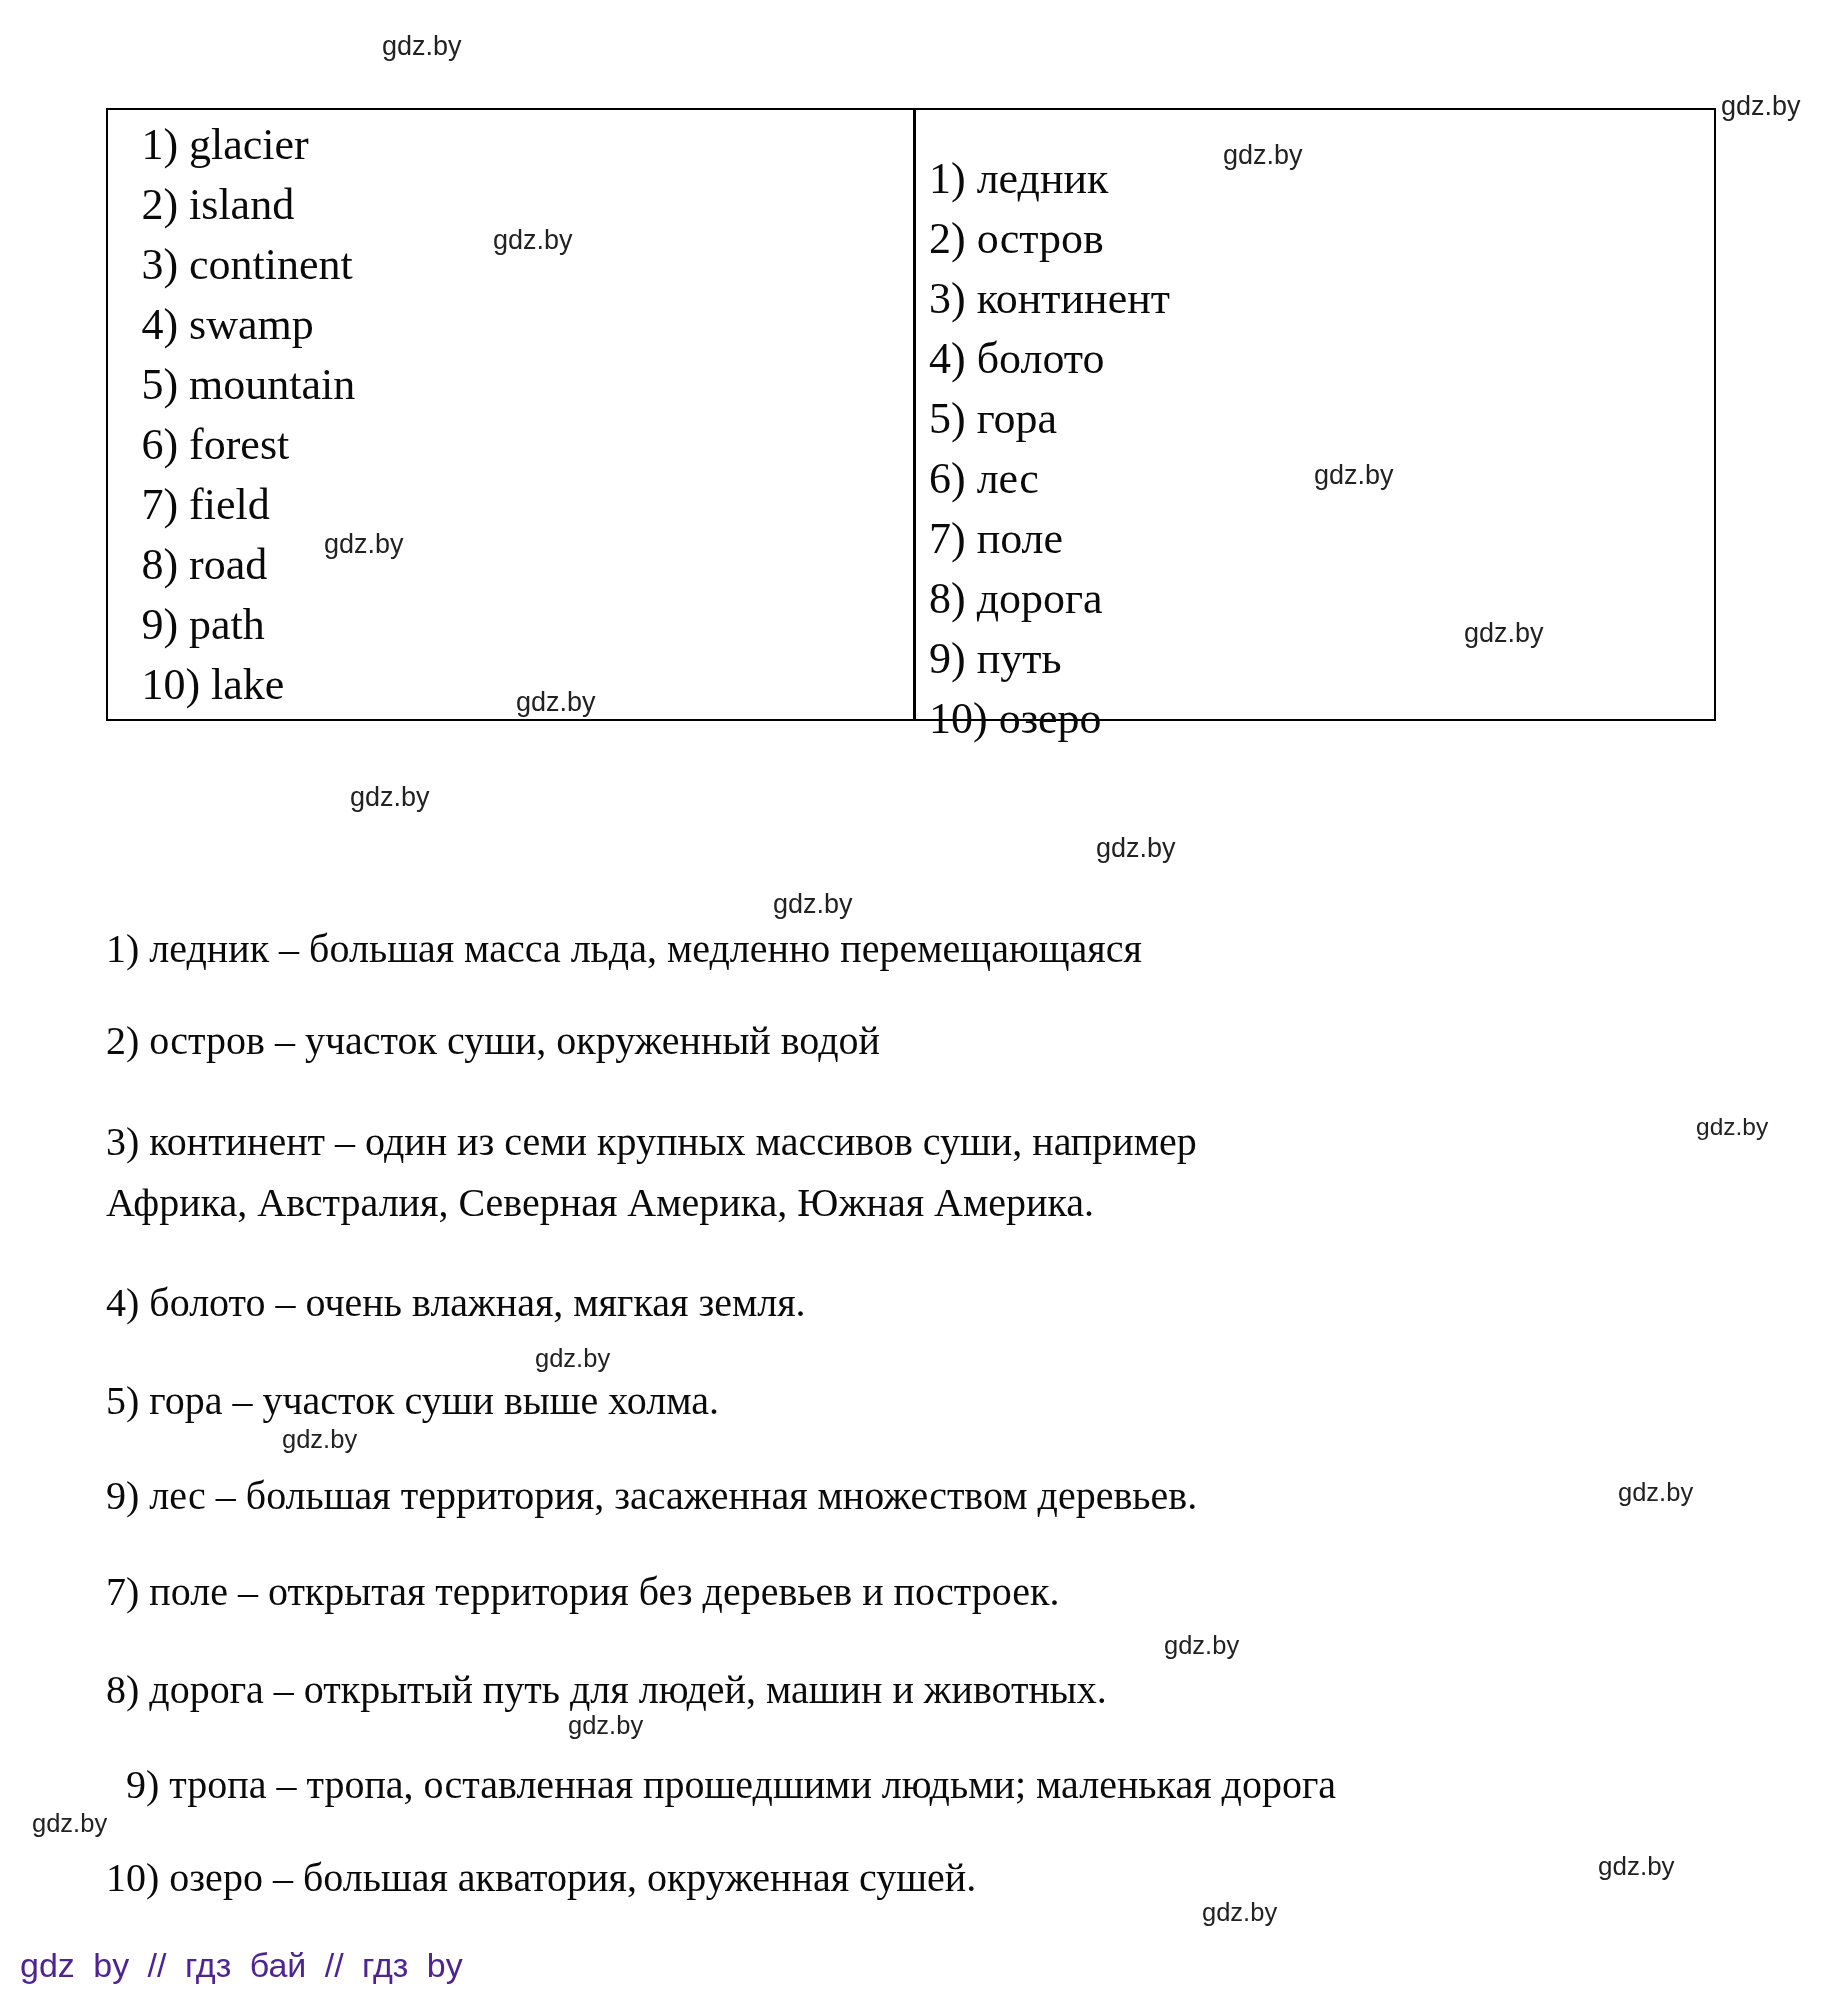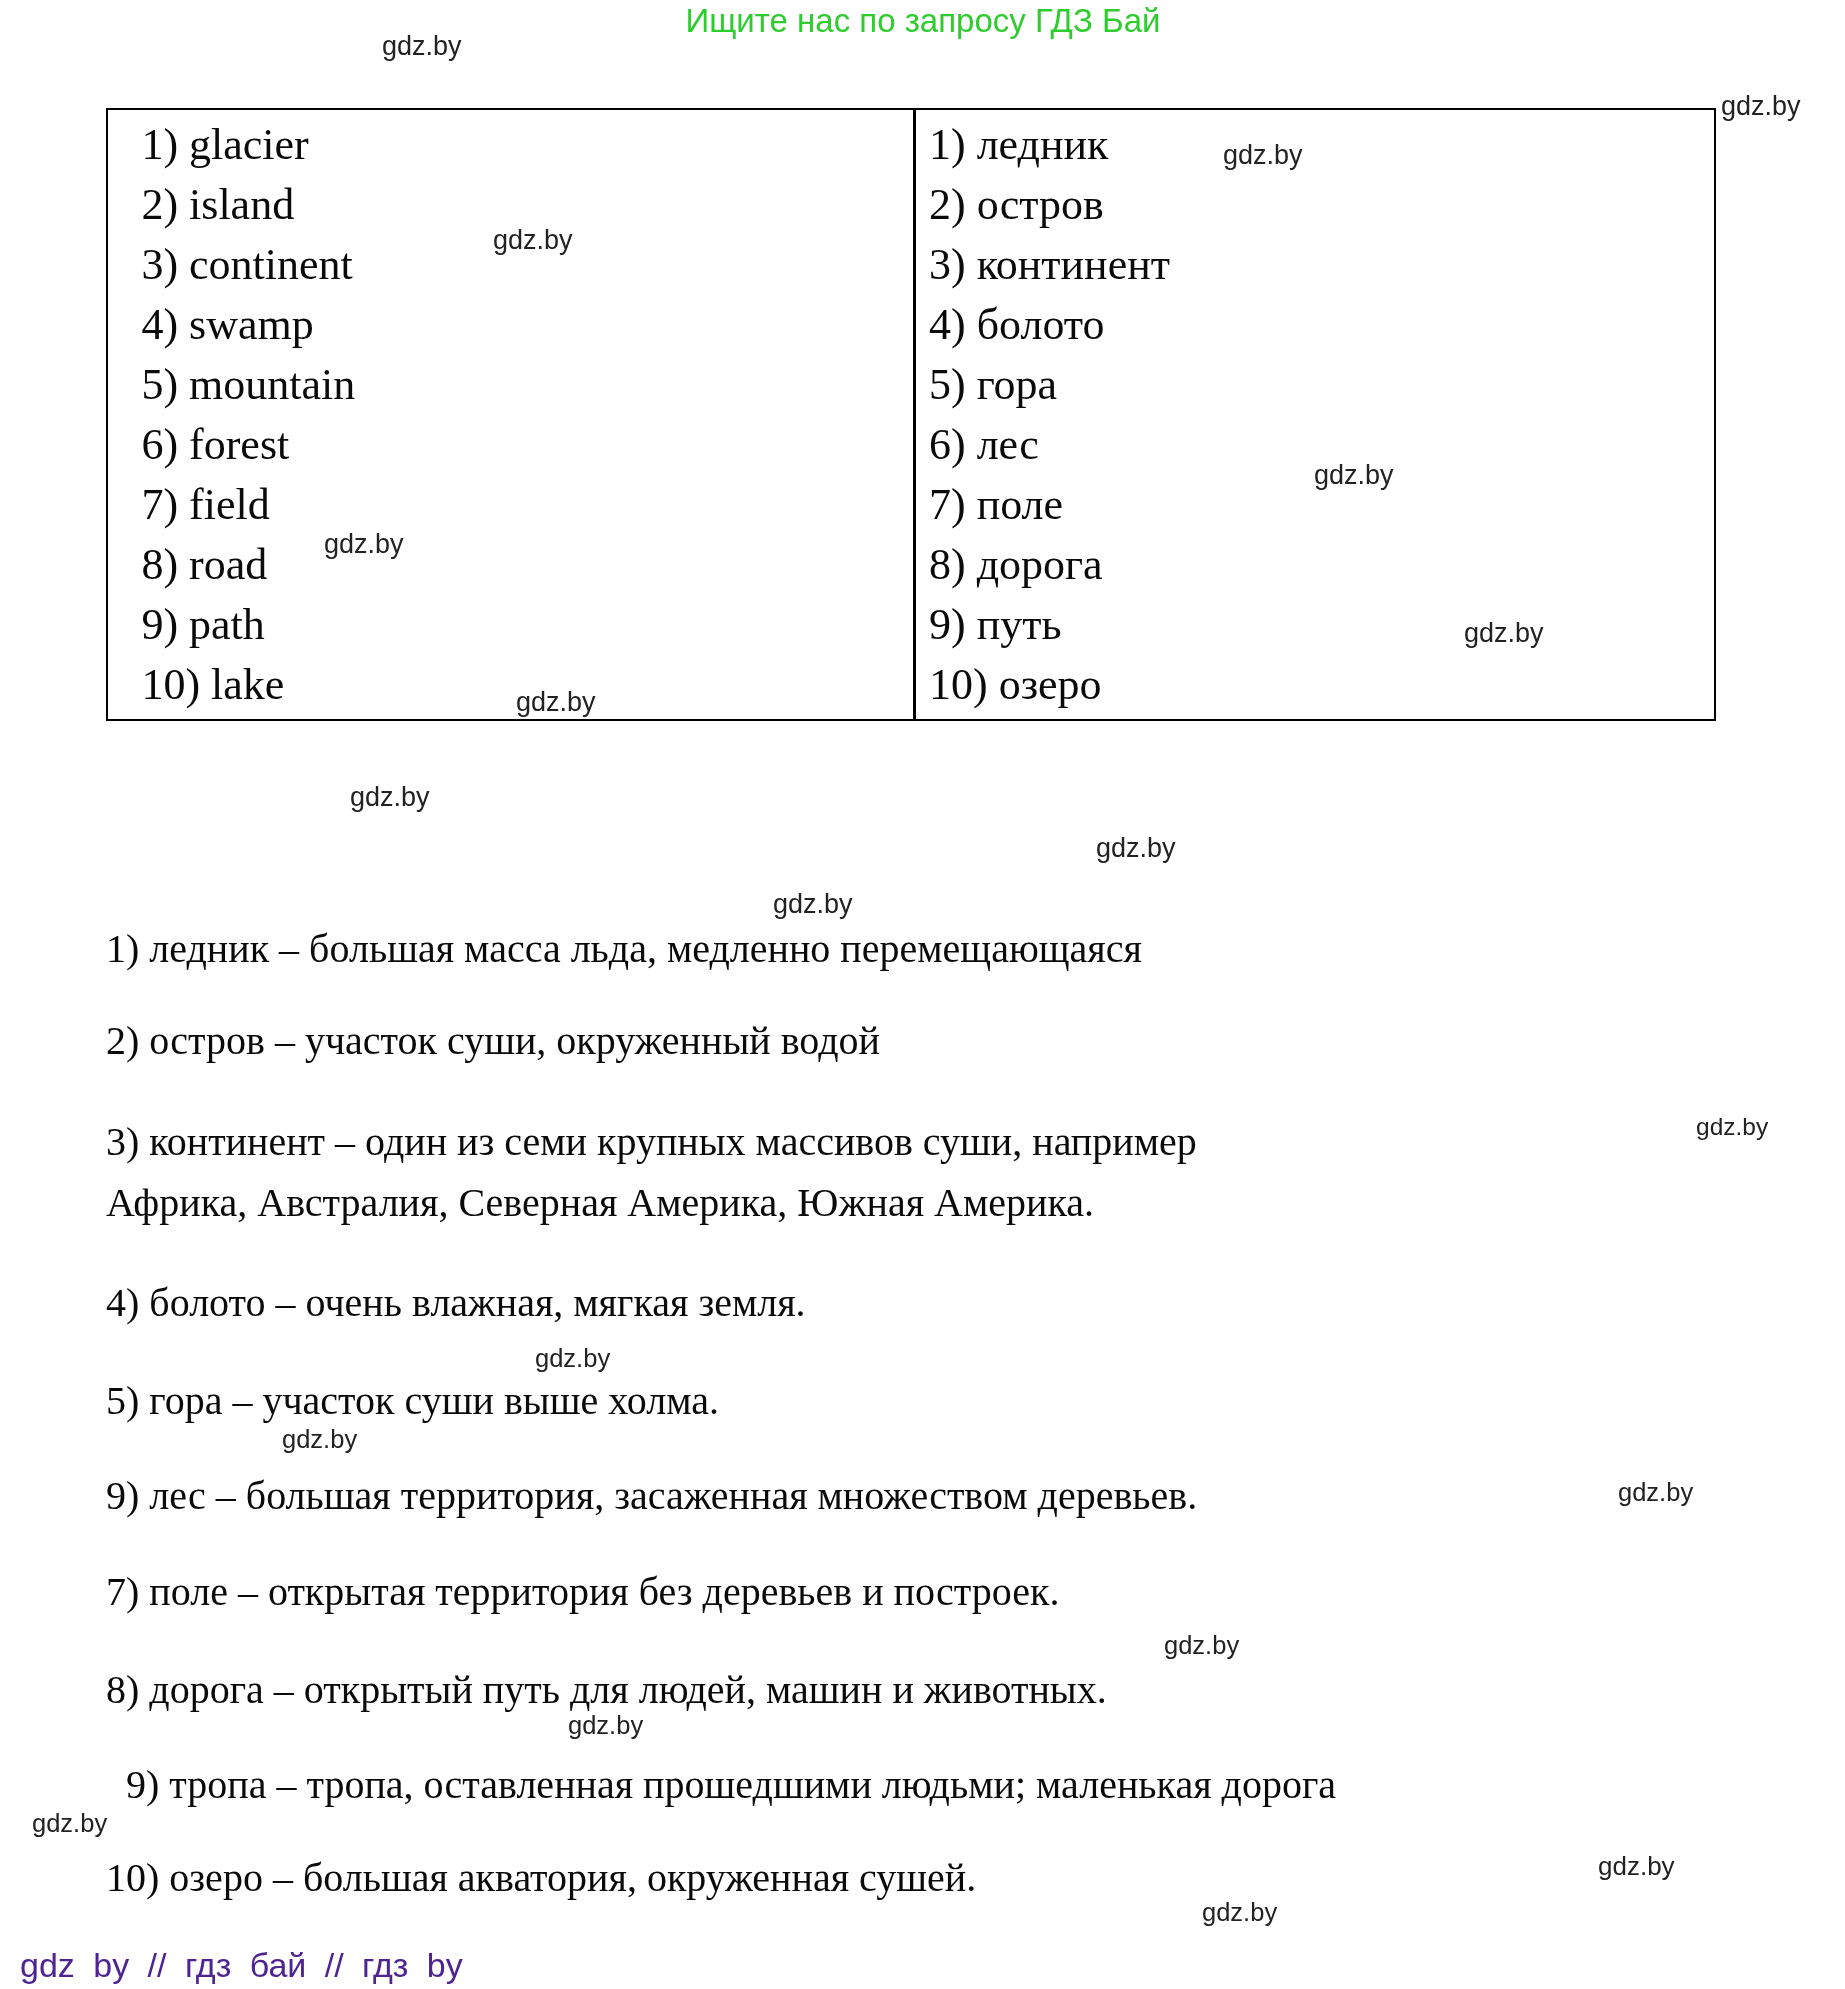--- a/index.html
+++ b/index.html
@@ -61,21 +61,21 @@
     position:absolute;left:805px;top:0;
     width:2.7px;height:100%;
     background:#000;
   }
   .col{
     position:absolute;top:4.5px;
     font-size:44px;line-height:60px;
     white-space:nowrap;
   }
   .col-en{left:16.4px;margin-left:17px;}
-  .col-ru{left:821px;}
+  .col-ru{left:821px;margin-top:34px;}
   
   .def{
     position:absolute;left:106px;
     font-size:40px;line-height:1.15;
     white-space:nowrap;
   }
   .d0{top:926px;}
   .d1{top:1018px;}
   .d2{top:1119px;}
   .d3{top:1180px;}
@@ -95,21 +95,20 @@
     word-spacing:9px;
     color:var(--footer-purple,#4f2492);
     padding-left:20px;
   }
 </style>
 </head>
 <body>
 
 <div class="page">
 
-  <div class="banner">Ищите нас по запросу ГДЗ Бай</div>
 
   <span class="wm w1">gdz.by</span>
   <span class="wm w2">gdz.by</span>
   <span class="wm w3">gdz.by</span>
   <span class="wm w4">gdz.by</span>
   <span class="wm w5">gdz.by</span>
   <span class="wm w6">gdz.by</span>
   <span class="wm w7">gdz.by</span>
   <span class="wm w8">gdz.by</span>
   <span class="wm w9">gdz.by</span>

